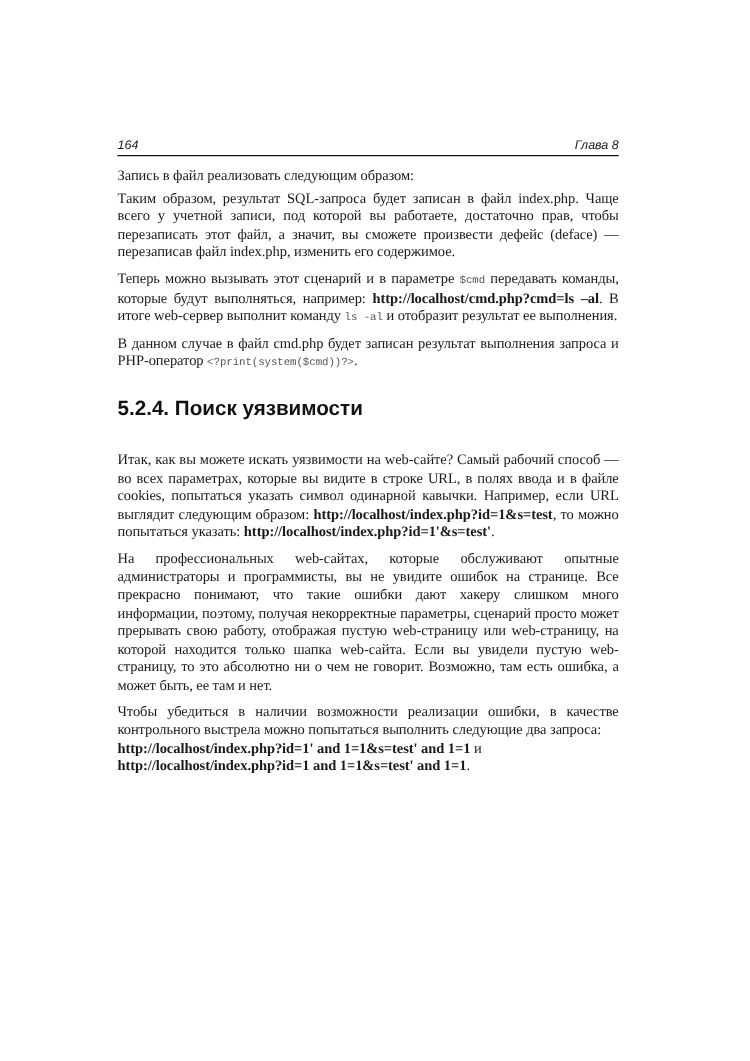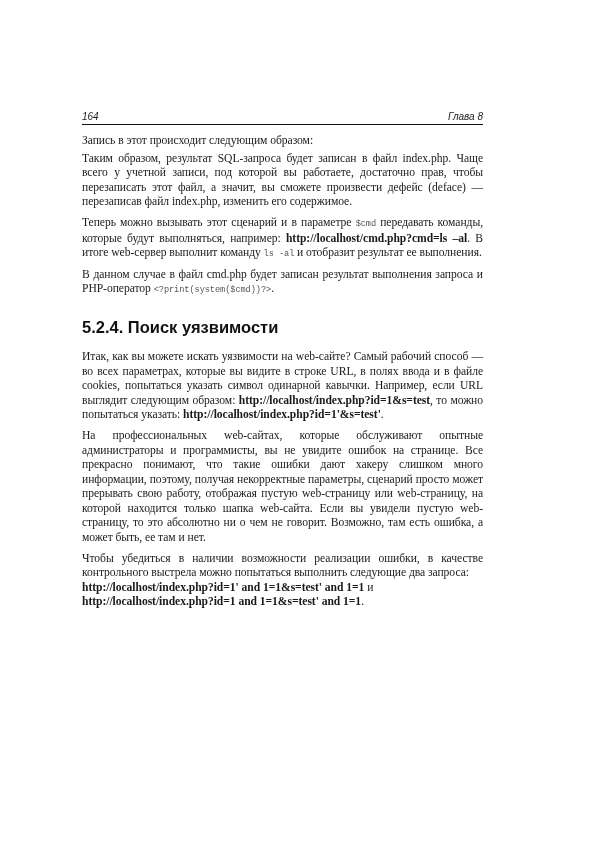--- a/index.html
+++ b/index.html
@@ -9,21 +9,21 @@
     }
     body {
       width: 600px;
       height: 849px;
       position: relative;
       overflow: hidden;
       color: #1a1a1a;
     }
     .page {
       position: absolute;
-      left: 82px;
+      left: 94px;
       top: 111px;
       width: 401px;
     }
     .running-head {
       display: flex;
       justify-content: space-between;
       align-items: flex-end;
       font-family: "Liberation Sans", sans-serif;
       font-style: italic;
       font-size: 10px;
@@ -59,38 +59,38 @@
     }
     b.url {
       font-weight: bold;
       font-family: "Liberation Serif", serif;
     }
     h2.section {
       font-family: "Liberation Sans", sans-serif;
       font-weight: bold;
       font-size: 16.5px;
       line-height: 20px;
-      margin: 19px 0 13px 0;
+      margin: 19px 0 24px 0;
       color: #111;
     }
     .nowrap-last { text-align-last: justify; }
   </style>
 </head>
 <body>
 
 <div class="page">
 
   <div class="running-head">
     <span>164</span>
     <span>Глава 8</span>
   </div>
 
   <div class="content">
 
-    <p class="lead-in">Запись в этот происходит следующим образом:</p>
+    <p class="lead-in">Запись в файл реализовать следующим образом:</p>
 
 
     <p>Таким образом, результат SQL-запроса будет записан в файл index.php. Чаще всего у учетной записи, под которой вы работаете, достаточно прав, чтобы перезаписать этот файл, а значит, вы сможете произвести дефейс (deface) — перезаписав файл index.php, изменить его содержимое.</p>
 
 
 
     <p>
       <span>Теперь можно вызывать этот сценарий и в параметре </span><code class="inline">$cmd</code><span> передавать команды, которые будут выполняться, например: </span><b class="url">http://localhost/cmd.php?cmd=ls –al</b><span>. В итоге web-сервер выполнит команду </span><code class="inline">ls -al</code><span> и отобразит результат ее выполнения.</span>
     </p>
 

